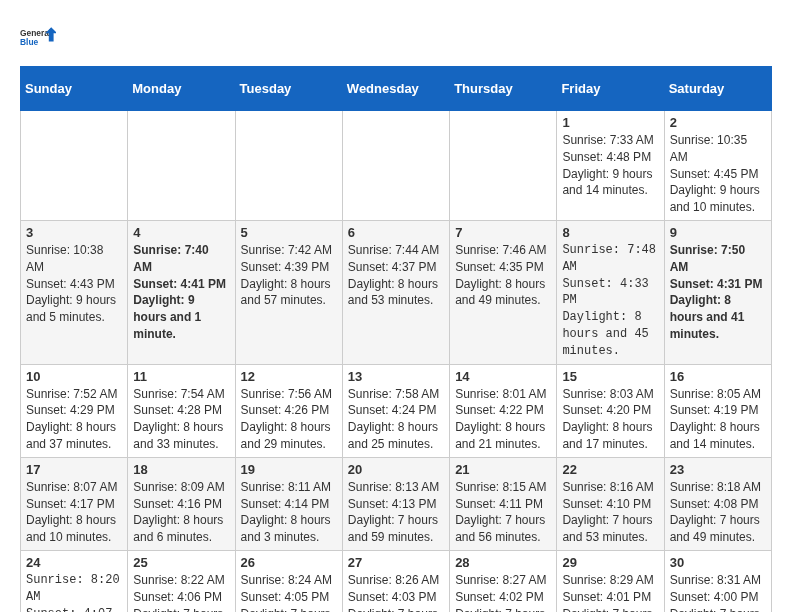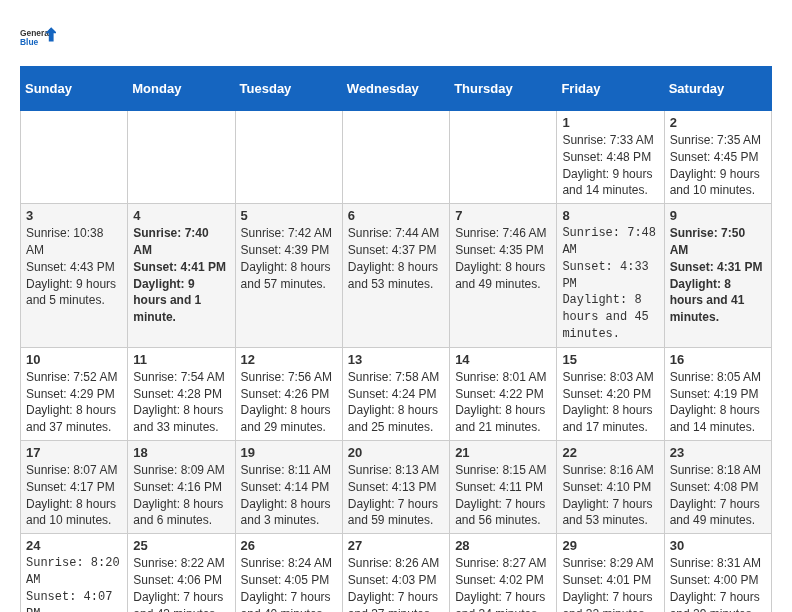--- a/index.html
+++ b/index.html
@@ -111,21 +111,21 @@
         <td class="empty-cell"></td>
         <td class="empty-cell"></td>
         <td>
           <span class="day-num">1</span>
           <div class="day-info" style="white-space: pre-line;">Sunrise: 7:33 AM
 Sunset: 4:48 PM
 Daylight: 9 hours and 14 minutes.</div>
         </td>
         <td>
           <span class="day-num">2</span>
-          <div class="day-info" style="white-space: pre-line;">Sunrise: 7:35 AM
+          <div class="day-info" style="white-space: pre-line;">Sunrise: 10:35 AM
 Sunset: 4:45 PM
 Daylight: 9 hours and 10 minutes.</div>
         </td>
       </tr>
       <tr>
         <td>
           <span class="day-num">3</span>
           <div class="day-info" style="white-space: pre-line;">Sunrise: 10:38 AM
 Sunset: 4:43 PM
 Daylight: 9 hours and 5 minutes.</div>

